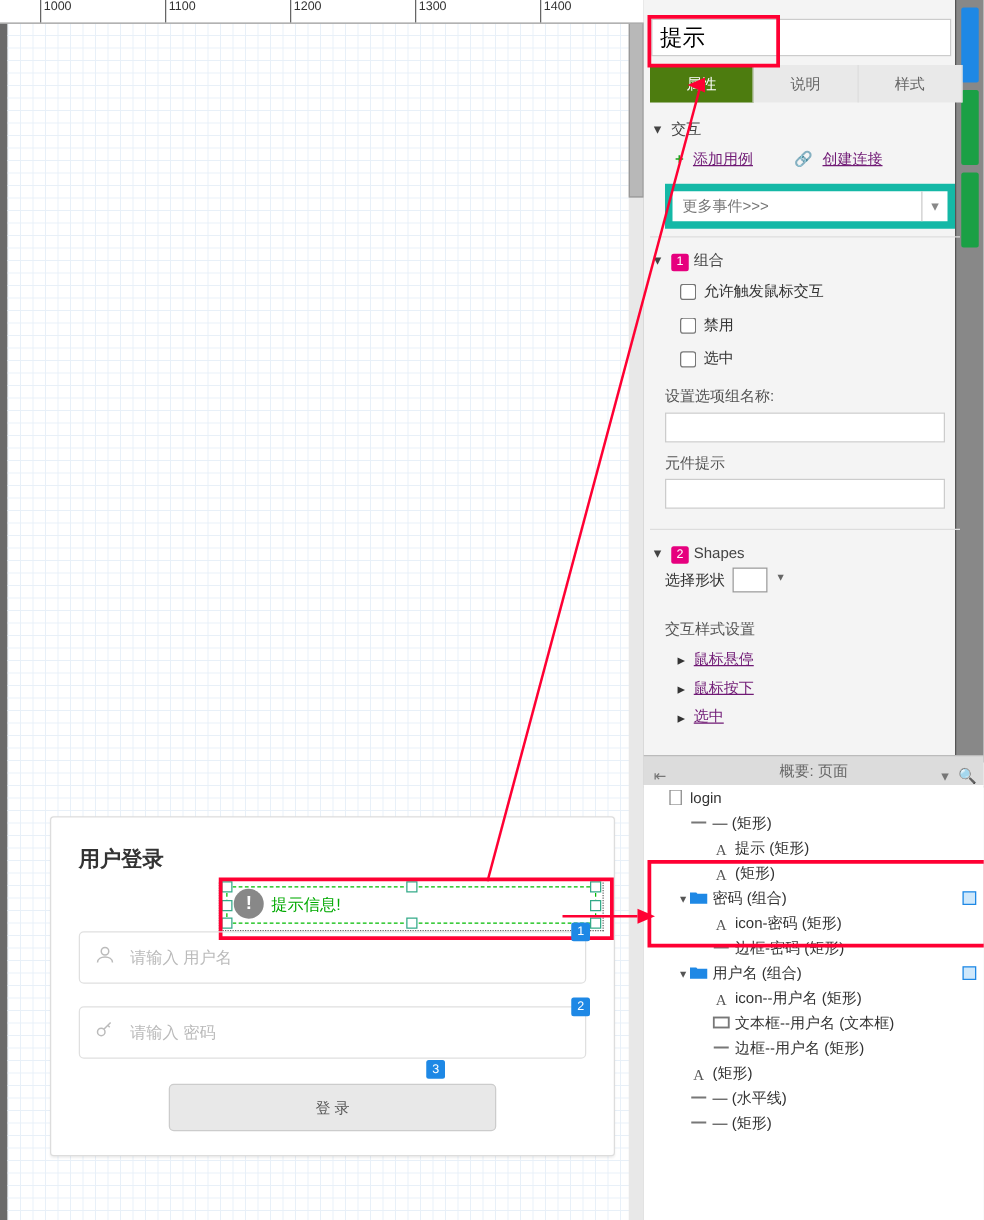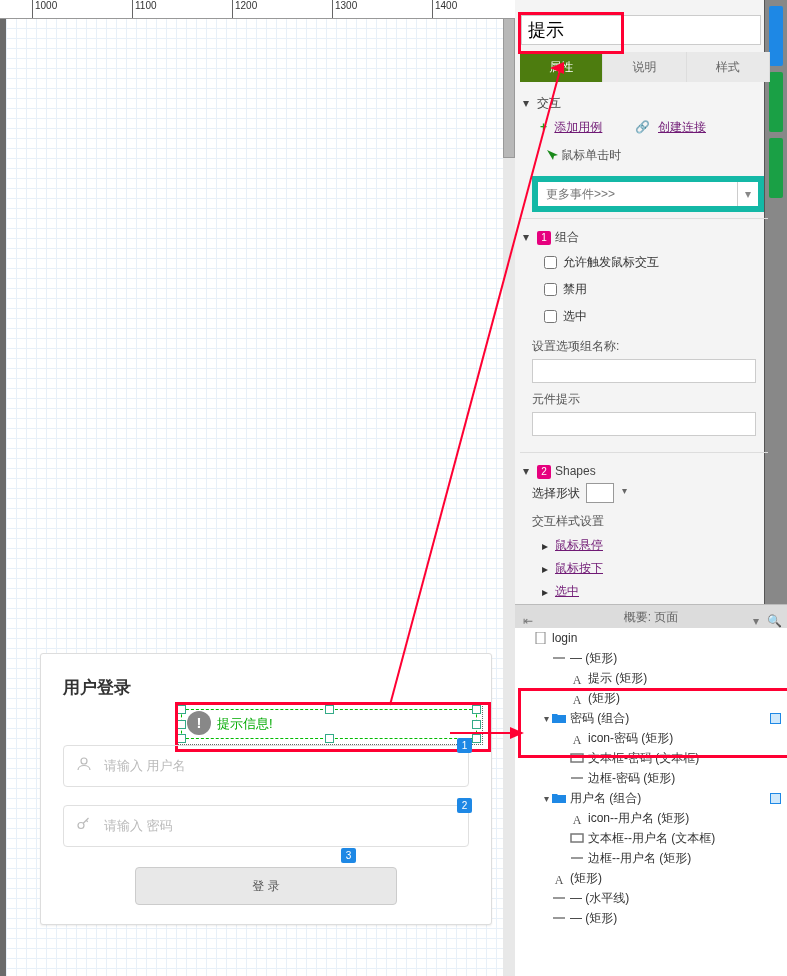--- a/index.html
+++ b/index.html
@@ -153,26 +153,20 @@
   </div>
 
   <div class="scroll-body">
     <div class="sect-head"><span class="chev">▾</span><span>交互</span></div>
     <div class="sect-link-row">
       <span class="green-plus">+</span>
       <span class="link-text">添加用例</span>
       <span class="link-icon-chain">🔗</span>
       <span class="link-text" style="margin-left:4px">创建连接</span>
     </div>
-    <div class="mouse-click-row">
-      <svg width="12" height="12" style="vertical-align:-2px">
-          <path d="M1 1l6 10 1-4 4-1z" fill="#1a8a1a"></path>
-        </svg>
-      <span>鼠标单击时</span>
-    </div>
     <div class="combo">
       <span>更多事件&gt;&gt;&gt;</span><div class="dd">▾</div>
     </div>
     <div class="divider"></div>
 
     <div class="sect-head"><span class="chev">▾</span><span class="num-badge">1</span><span>组合</span></div>
     <div class="chk-row"><input type="checkbox" style=""><span>允许触发鼠标交互</span></div>
     <div class="chk-row"><input type="checkbox" style=""><span>禁用</span></div>
     <div class="chk-row"><input type="checkbox" style=""><span>选中</span></div>
     <span class="label-text">设置选项组名称:</span>
@@ -180,21 +174,21 @@
     <span class="label-text">元件提示</span>
     <div class="text-input-wide"></div>
     <div class="divider" style="margin-top:16px"></div>
 
     <div class="sect-head"><span class="chev">▾</span><span class="num-badge">2</span><span>Shapes</span></div>
     <div class="shape-picker">
       <span>选择形状</span>
       <div class="sw"></div>
     </div>
 
-    <span class="label-text" style="margin-top:10px">交互样式设置</span>
+    <span class="label-text" style="margin-top:21px">交互样式设置</span>
     <div class="link-line"><span class="link-bullet">▸</span><span class="link-text">鼠标悬停</span></div>
     <div class="link-line"><span class="link-bullet">▸</span><span class="link-text">鼠标按下</span></div>
     <div class="link-line"><span class="link-bullet">▸</span><span class="link-text">选中</span></div>
   </div>
 
   <div class="outline-header">
     <span class="hico" style="left:6px">⇤</span>
     <span>概要: 页面</span>
     <span class="hico" style="right:24px">▾</span>
     <span class="hico" style="right:6px">🔍</span>
@@ -205,23 +199,20 @@
         </svg><span>login</span></div>
       <div class="outline-row"><span style="display:inline-block;width:26px"></span><span class="blank"></span><svg class="oicon line-ic" width="14" height="10" viewBox="0 0 14 10">
           <line x1="1" y1="5" x2="13" y2="5"></line>
         </svg><span>— (矩形)</span></div>
       <div class="outline-row"><span style="display:inline-block;width:44px"></span><span class="blank"></span><span class="oicon" style="font-family:serif;font-size:12px;color:#555;width:14px;display:inline-block;text-align:center">A</span><span>提示 (矩形)</span></div>
       <div class="outline-row"><span style="display:inline-block;width:44px"></span><span class="blank"></span><span class="oicon" style="font-family:serif;font-size:12px;color:#555;width:14px;display:inline-block;text-align:center">A</span><span>(矩形)</span></div>
       <div class="outline-row"><span style="display:inline-block;width:26px"></span><span class="tw" style="display:inline-block;transform:rotate(0deg);">▾</span><svg class="oicon folder" width="14" height="12" viewBox="0 0 14 12">
           <path d="M0 2h5l1 1h8v8H0z"></path>
         </svg><span>密码 (组合)</span><span style="position:absolute;right:6px;top:5px;width:9px;height:9px;border:1px solid #1e88e5;background:#cfe8fb"></span></div>
       <div class="outline-row"><span style="display:inline-block;width:44px"></span><span class="blank"></span><span class="oicon" style="font-family:serif;font-size:12px;color:#555;width:14px;display:inline-block;text-align:center">A</span><span>icon-密码 (矩形)</span></div>
-      <div class="outline-row"><span style="display:inline-block;width:44px"></span><span class="blank"></span><svg class="oicon rect-ic" width="14" height="10" viewBox="0 0 14 10">
-          <rect x="1" y="1" width="12" height="8"></rect>
-        </svg><span>文本框-密码 (文本框)</span></div>
       <div class="outline-row"><span style="display:inline-block;width:44px"></span><span class="blank"></span><svg class="oicon line-ic" width="14" height="10" viewBox="0 0 14 10">
           <line x1="1" y1="5" x2="13" y2="5"></line>
         </svg><span>边框-密码 (矩形)</span></div>
       <div class="outline-row"><span style="display:inline-block;width:26px"></span><span class="tw" style="display:inline-block;transform:rotate(0deg);">▾</span><svg class="oicon folder" width="14" height="12" viewBox="0 0 14 12">
           <path d="M0 2h5l1 1h8v8H0z"></path>
         </svg><span>用户名 (组合)</span><span style="position:absolute;right:6px;top:5px;width:9px;height:9px;border:1px solid #1e88e5;background:#cfe8fb"></span></div>
       <div class="outline-row"><span style="display:inline-block;width:44px"></span><span class="blank"></span><span class="oicon" style="font-family:serif;font-size:12px;color:#555;width:14px;display:inline-block;text-align:center">A</span><span>icon--用户名 (矩形)</span></div>
       <div class="outline-row"><span style="display:inline-block;width:44px"></span><span class="blank"></span><svg class="oicon rect-ic" width="14" height="10" viewBox="0 0 14 10">
           <rect x="1" y="1" width="12" height="8"></rect>
         </svg><span>文本框--用户名 (文本框)</span></div>

